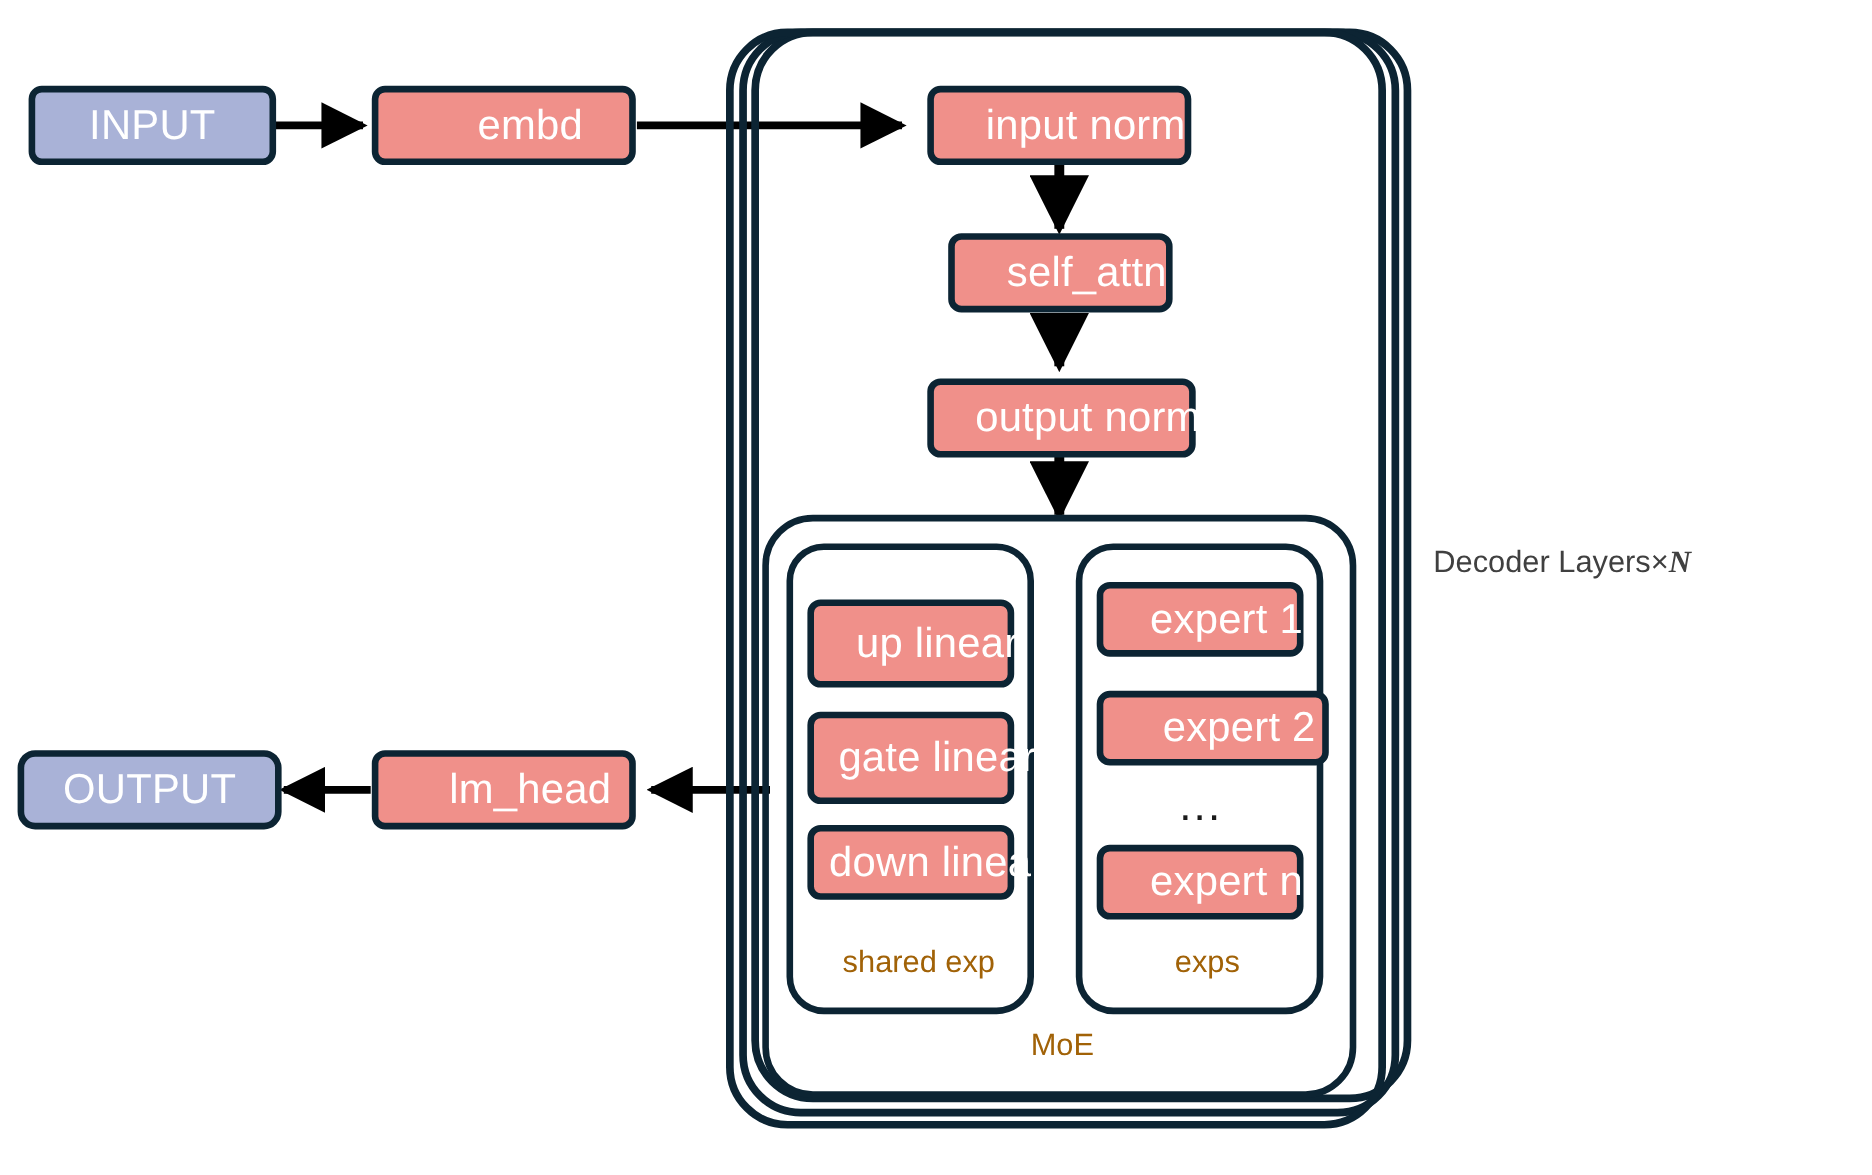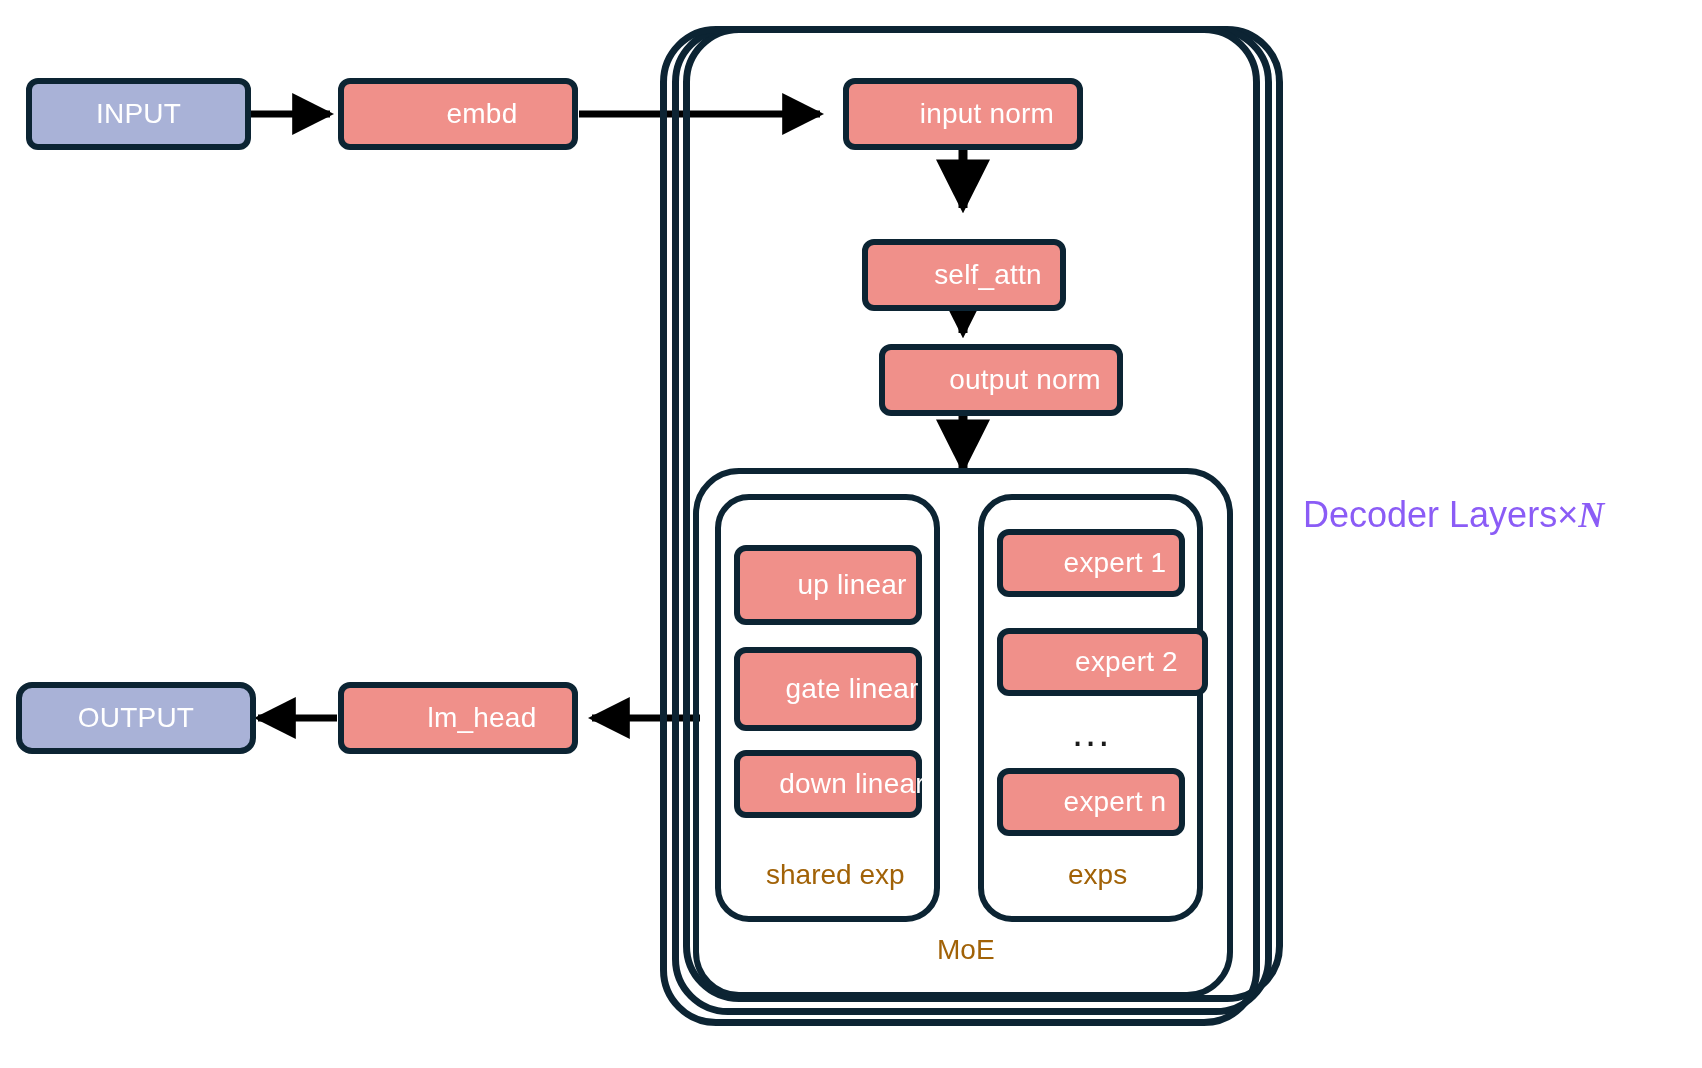--- a/index.html
+++ b/index.html
@@ -24,21 +24,21 @@
     pointer-events: none;
   }
   
   .node {
     position: absolute;
     box-sizing: border-box;
     display: flex;
     align-items: center;
     justify-content: center;
     color: #ffffff;
-    font-size: 28px;
+    font-size: 38px;
     line-height: 1;
     letter-spacing: .2px;
     border: 6px solid #0c2433;
     border-radius: 12px;
     white-space: nowrap;
     user-select: none;
   }
   .node.blue   { background: #a9b2d7; }
   .node.salmon { background: #f0908a; padding-left: 48px; }
 
@@ -56,22 +56,22 @@
   
   .label {
     position: absolute;
     color: #a16207;
     font-size: 28px;
     line-height: 1;
     white-space: nowrap;
     user-select: none;
   }
   .label.big {
-    font-size: 36px;
-    color: #8b5cf6;
+    font-size: 28px;
+    color: #404040;
   }
   .label.ellipsis {
     font-size: 40px;
     letter-spacing: 2px;
     color: #1a1a1a;
   }
   .var-n {
     font-family: "Liberation Serif", serif;
     font-style: italic;
     font-weight: 700;
@@ -119,23 +119,23 @@
   <div class="frame group" style="left:715px; top:494px; width:225px; height:428px;"></div>
 
   <div class="frame group" style="left:978px; top:494px; width:225px; height:428px;"></div>
 
   <div class="node blue" style="left:26px; top:78px; width:225px; height:72px;">INPUT</div>
 
   <div class="node salmon" style="left:338px; top:78px; width:240px; height:72px;">embd</div>
 
   <div class="node salmon" style="left:843px; top:78px; width:240px; height:72px;">input norm</div>
 
-  <div class="node salmon" style="left:862px; top:212px; width:204px; height:72px;margin-top:27px;">self_attn</div>
+  <div class="node salmon" style="left:862px; top:212px; width:204px; height:72px;">self_attn</div>
 
-  <div class="node salmon" style="left:843px; top:344px; width:244px; height:72px;margin-left:36px;">output norm</div>
+  <div class="node salmon" style="left:843px; top:344px; width:244px; height:72px;">output norm</div>
 
   <div class="node salmon" style="left:734px; top:545px; width:188px; height:80px;">up linear</div>
 
   <div class="node salmon" style="left:734px; top:647px; width:188px; height:84px;">gate linear</div>
 
   <div class="node salmon" style="left:734px; top:750px; width:188px; height:68px;">down linear</div>
 
   <div class="label" style="left:766px; top:861px;">shared exp</div>
 
   <div class="node salmon" style="left:997px; top:529px; width:188px; height:68px;">expert 1</div>

